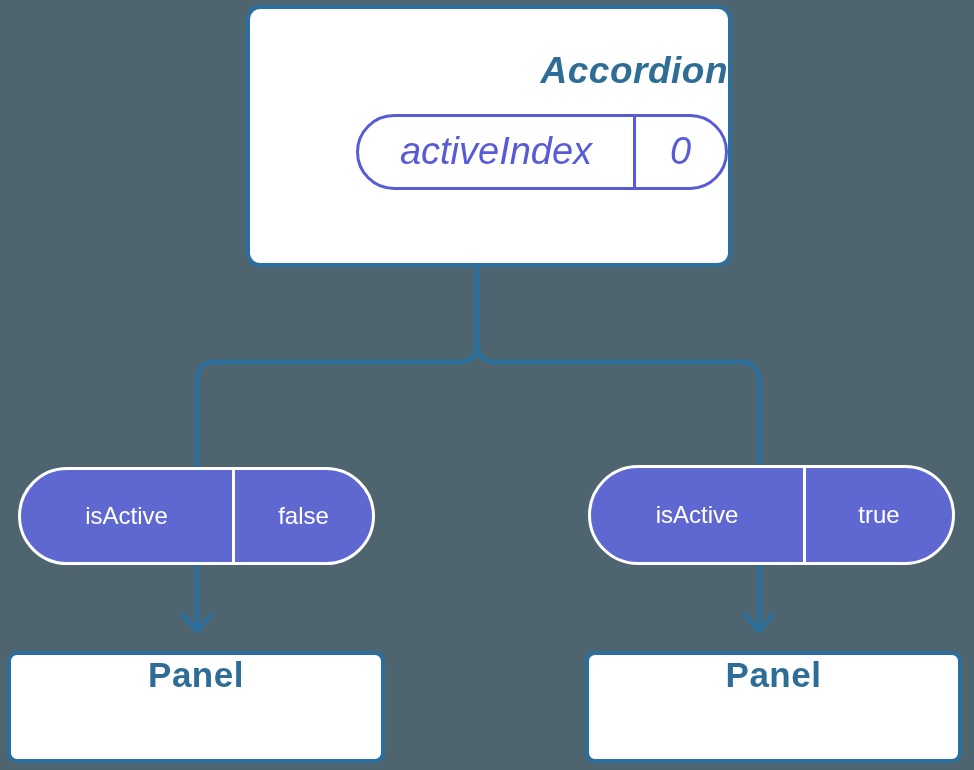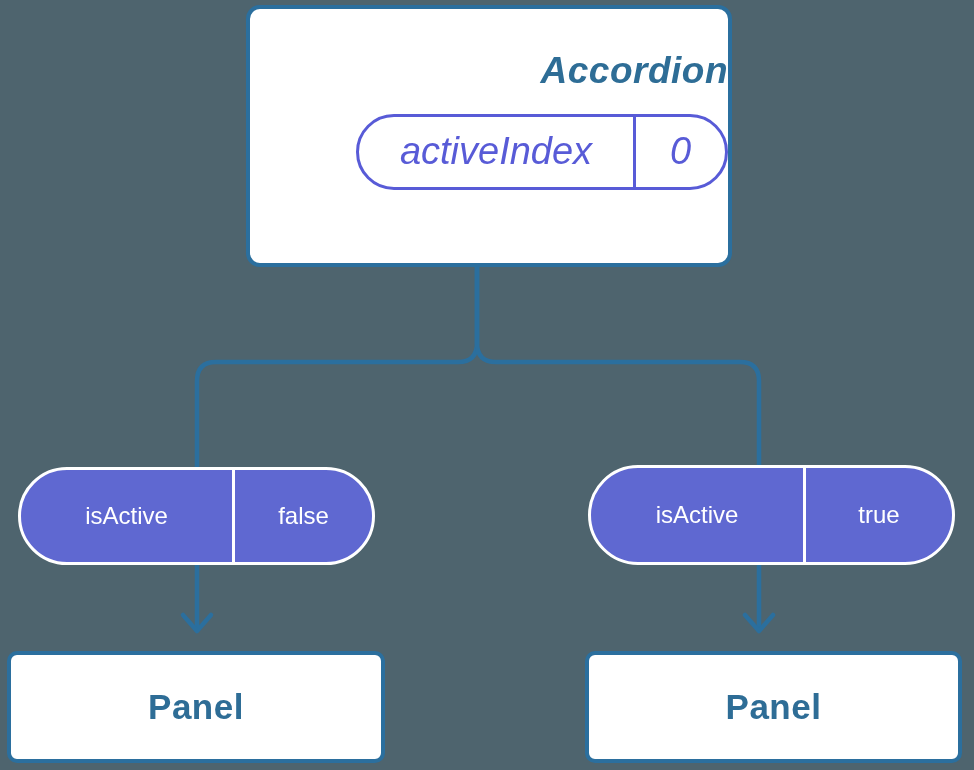--- a/index.html
+++ b/index.html
@@ -116,21 +116,20 @@
     top: 465px;
     width: 367px;
     height: 100px;
     border-radius: 50px;
   }
   .prop-pill.pill-right .label-cell { width: 212px; }
   
   .panel-card {
     border-radius: 10px;
     display: flex;
-    align-items: center;
     justify-content: center;
   }
   .panel-card.panel-left {
     left: 7px;
     top: 651px;
     width: 378px;
     height: 112px;
   }
   .panel-card.panel-right {
     left: 585px;

